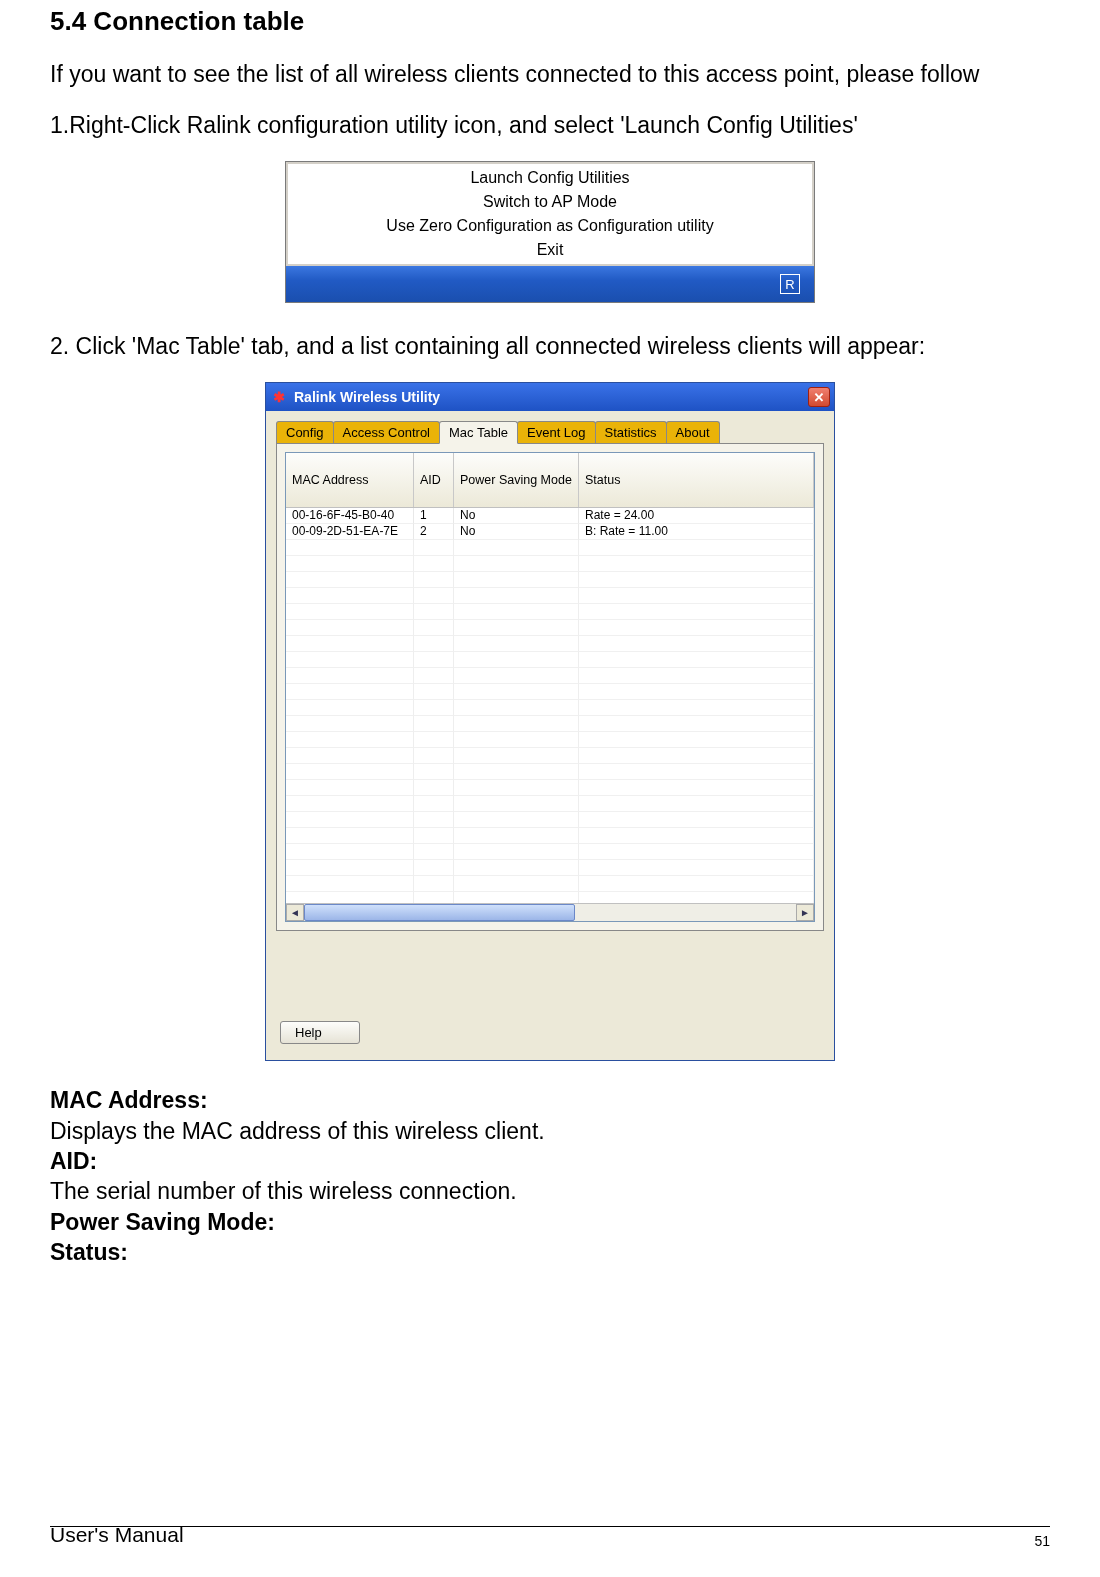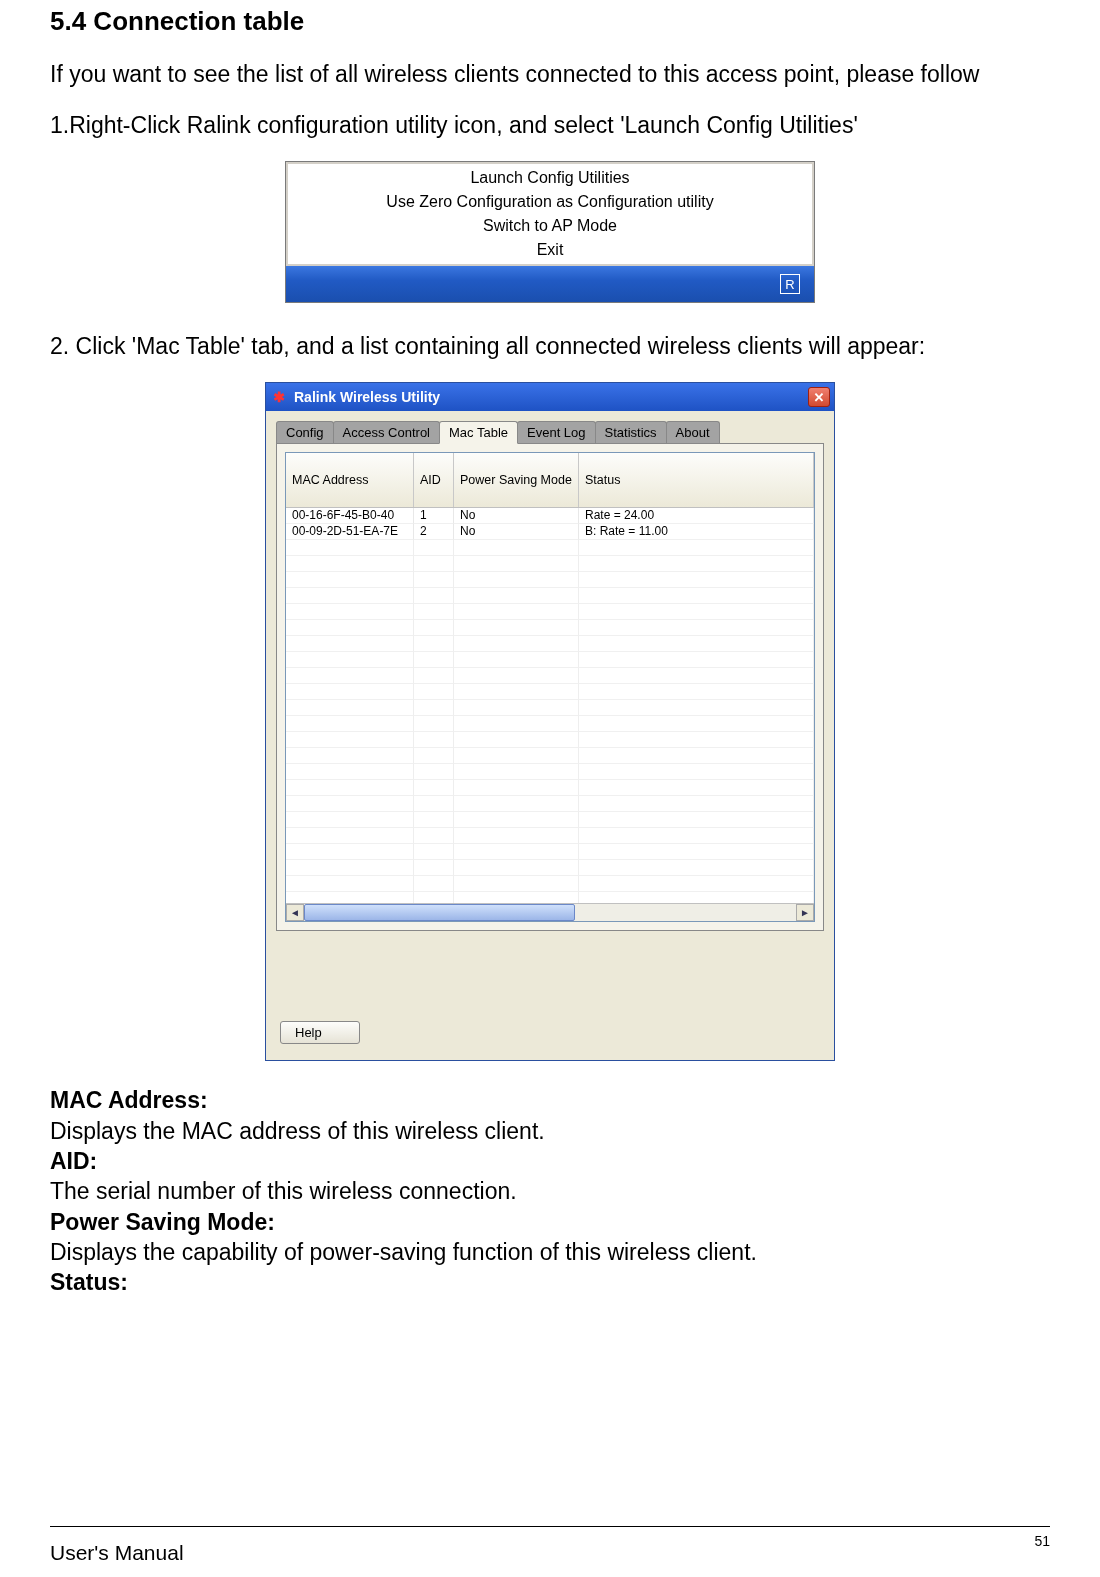--- a/index.html
+++ b/index.html
@@ -94,21 +94,21 @@
   .win-body { padding: 10px 10px 10px 10px; }
   .tabs-row {
     display: flex;
     font-size: 13px;
     border-bottom: 1px solid #888;
   }
   .tab {
     padding: 3px 9px 3px 9px;
     border: 1px solid #888;
     border-bottom: none;
-    background: #a3a3a3;
+    background: #eab308;
     border-radius: 3px 3px 0 0;
     margin-right: -1px;
     position: relative;
   }
   .tab.active {
     background: #f5f3ea;
     z-index: 2;
     border-bottom: 1px solid #f5f3ea;
     margin-bottom: -1px;
   }
@@ -188,21 +188,21 @@
   .def-block { font-size: 23px; line-height: 1.32; margin-top: 4px;}
   .def-label { font-weight: bold; }
 
   .footer-line {
     position: absolute;
     left: 50px; right: 50px;
     bottom: 50px;
     border-top: 1.5px solid #000;
   }
   .footer-left {
-    position: absolute; left: 50px; bottom: 12px;
+    position: absolute; left: 50px; bottom: 30px;
     font-size: 21px;
   }
   .footer-right {
     position: absolute; right: 50px; bottom: 28px;
     font-size: 14px;
   }
 </style>
 </head>
 <body>
 
@@ -211,22 +211,22 @@
 <p class="para">
   <span>If you want to see the list of all wireless clients connected to this access point, please follow</span><br>
 </p>
 
 <p class="para">1.Right-Click Ralink configuration utility icon, and select 'Launch Config Utilities'</p>
 
 <div class="center-wrap">
   <div class="ctx-menu-shot">
     <div class="ctx-menu">
       <div class="ctx-item">Launch Config Utilities</div>
+      <div class="ctx-item">Switch to AP Mode</div>
       <div class="ctx-item">Use Zero Configuration as Configuration utility</div>
-      <div class="ctx-item">Switch to AP Mode</div>
       <div class="ctx-item">Exit</div>
     </div>
     <div class="taskbar">
       <div class="tray-icon">R</div>
     </div>
   </div>
 </div>
 
 <p class="para">2. Click 'Mac Table' tab, and a list containing all connected wireless clients will appear:</p>
 
@@ -434,19 +434,18 @@
     </div>
   </div>
 </div>
 
 <div class="def-block">
   <div class="def-label">MAC Address:</div>
   <div>Displays the MAC address of this wireless client.</div>
   <div class="def-label">AID:</div>
   <div>The serial number of this wireless connection.</div>
   <div class="def-label">Power Saving Mode:</div>
-  <div>Displays the capability of power-saving function of this wireless client.</div>
   <div class="def-label">Status:</div>
 </div>
 
 <div class="footer-line"></div>
 <div class="footer-left">User's Manual</div>
 <div class="footer-right">51</div>
 
 </body></html>

